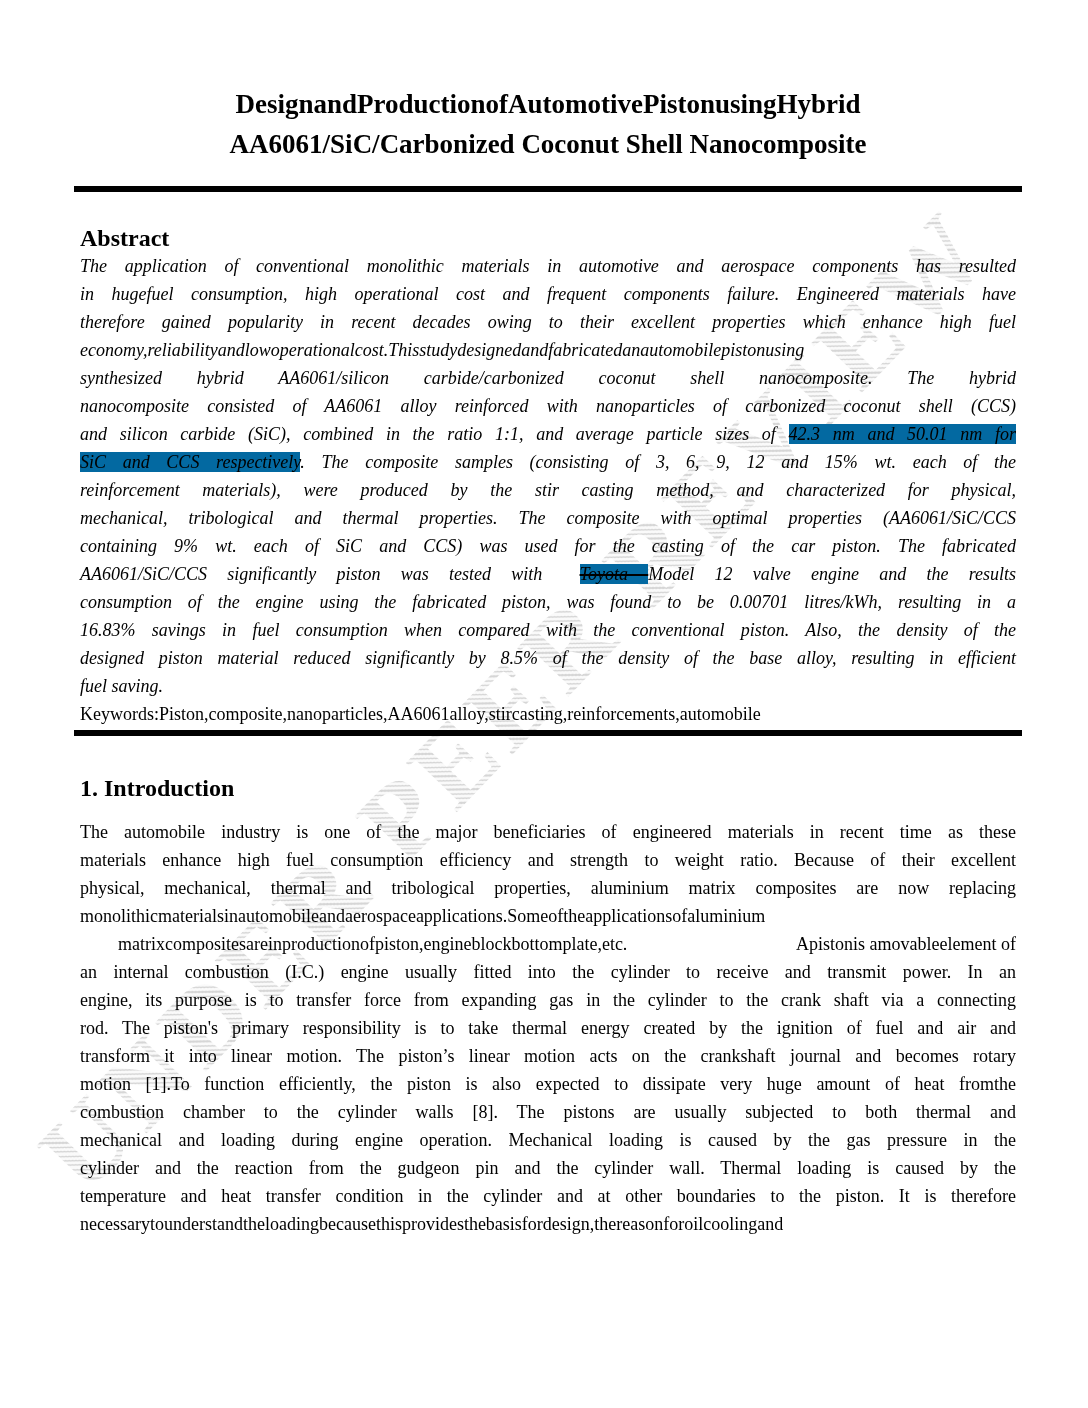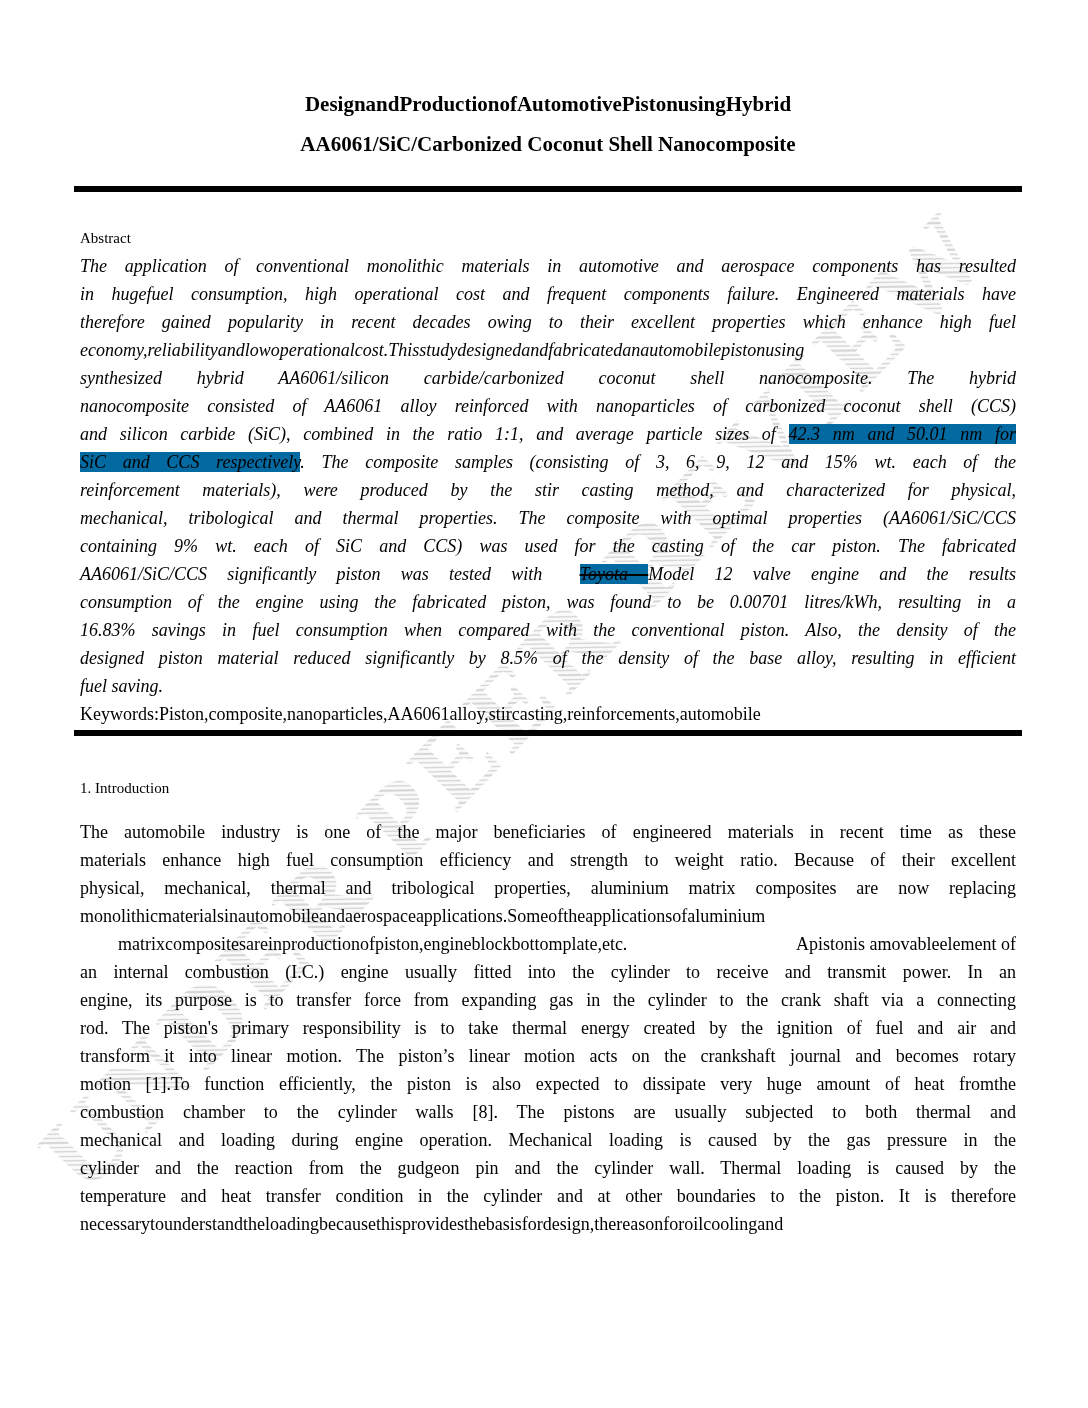--- a/index.html
+++ b/index.html
@@ -37,36 +37,36 @@
     pointer-events: none;
   }
   .content {
     position: relative;
     z-index: 1;
     padding: 84px 72px 0 80px;
   }
   .title {
     text-align: center;
     font-weight: bold;
-    font-size: 21px;
+    font-size: 27px;
     line-height: 40px;
   }
   .rule {
     height: 6px;
     background: #000000;
     border: none;
     margin: 0;
     margin-left: -6px;
     width: calc(100% + 12px);
   }
   .rule-title { margin-top: 22px; }
   .rule-keywords { margin-top: 2px; }
   .section-heading {
-    font-weight: normal;
-    font-size: 15px;
+    font-weight: bold;
+    font-size: 24px;
     line-height: 28px;
   }
   .abstract-heading { margin-top: 32px; }
   .intro-heading { margin-top: 38px; margin-bottom: 16px; }
   .para { font-size: 18px; }
   .abstract-body {
     font-style: italic;
   }
   .line {
     line-height: 28px;

